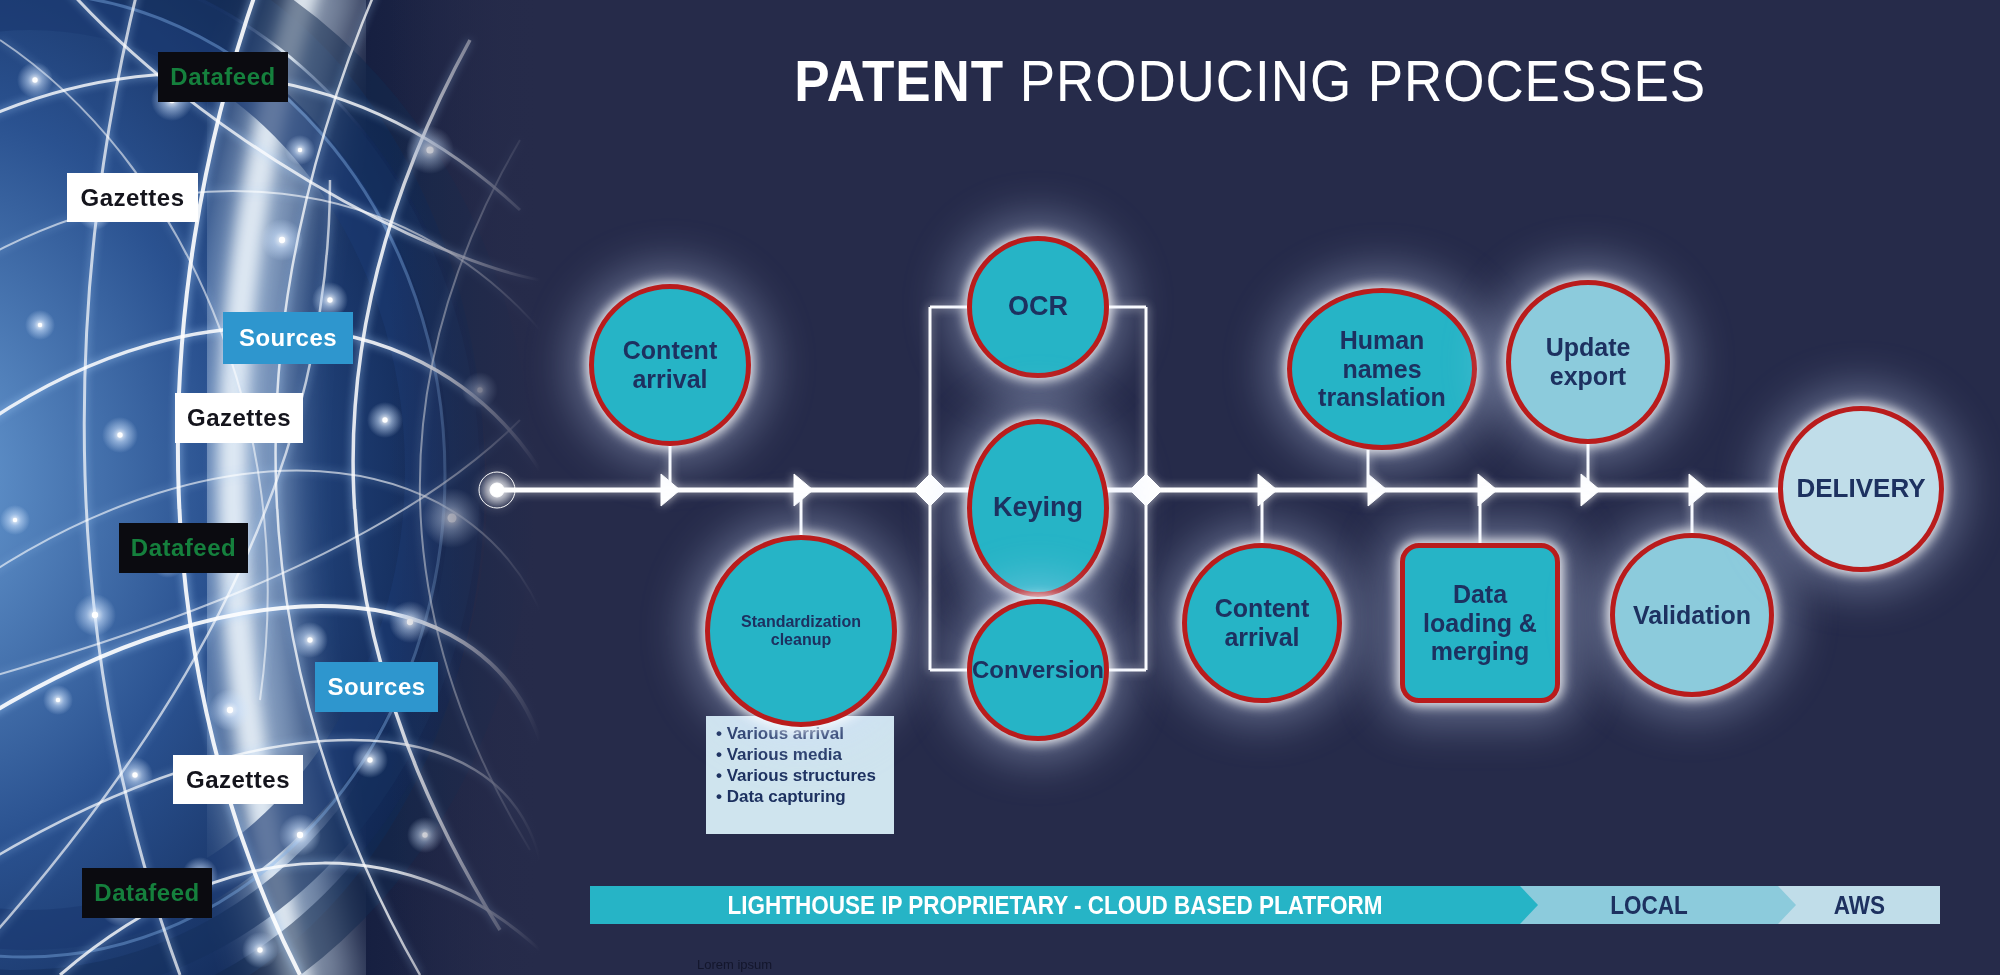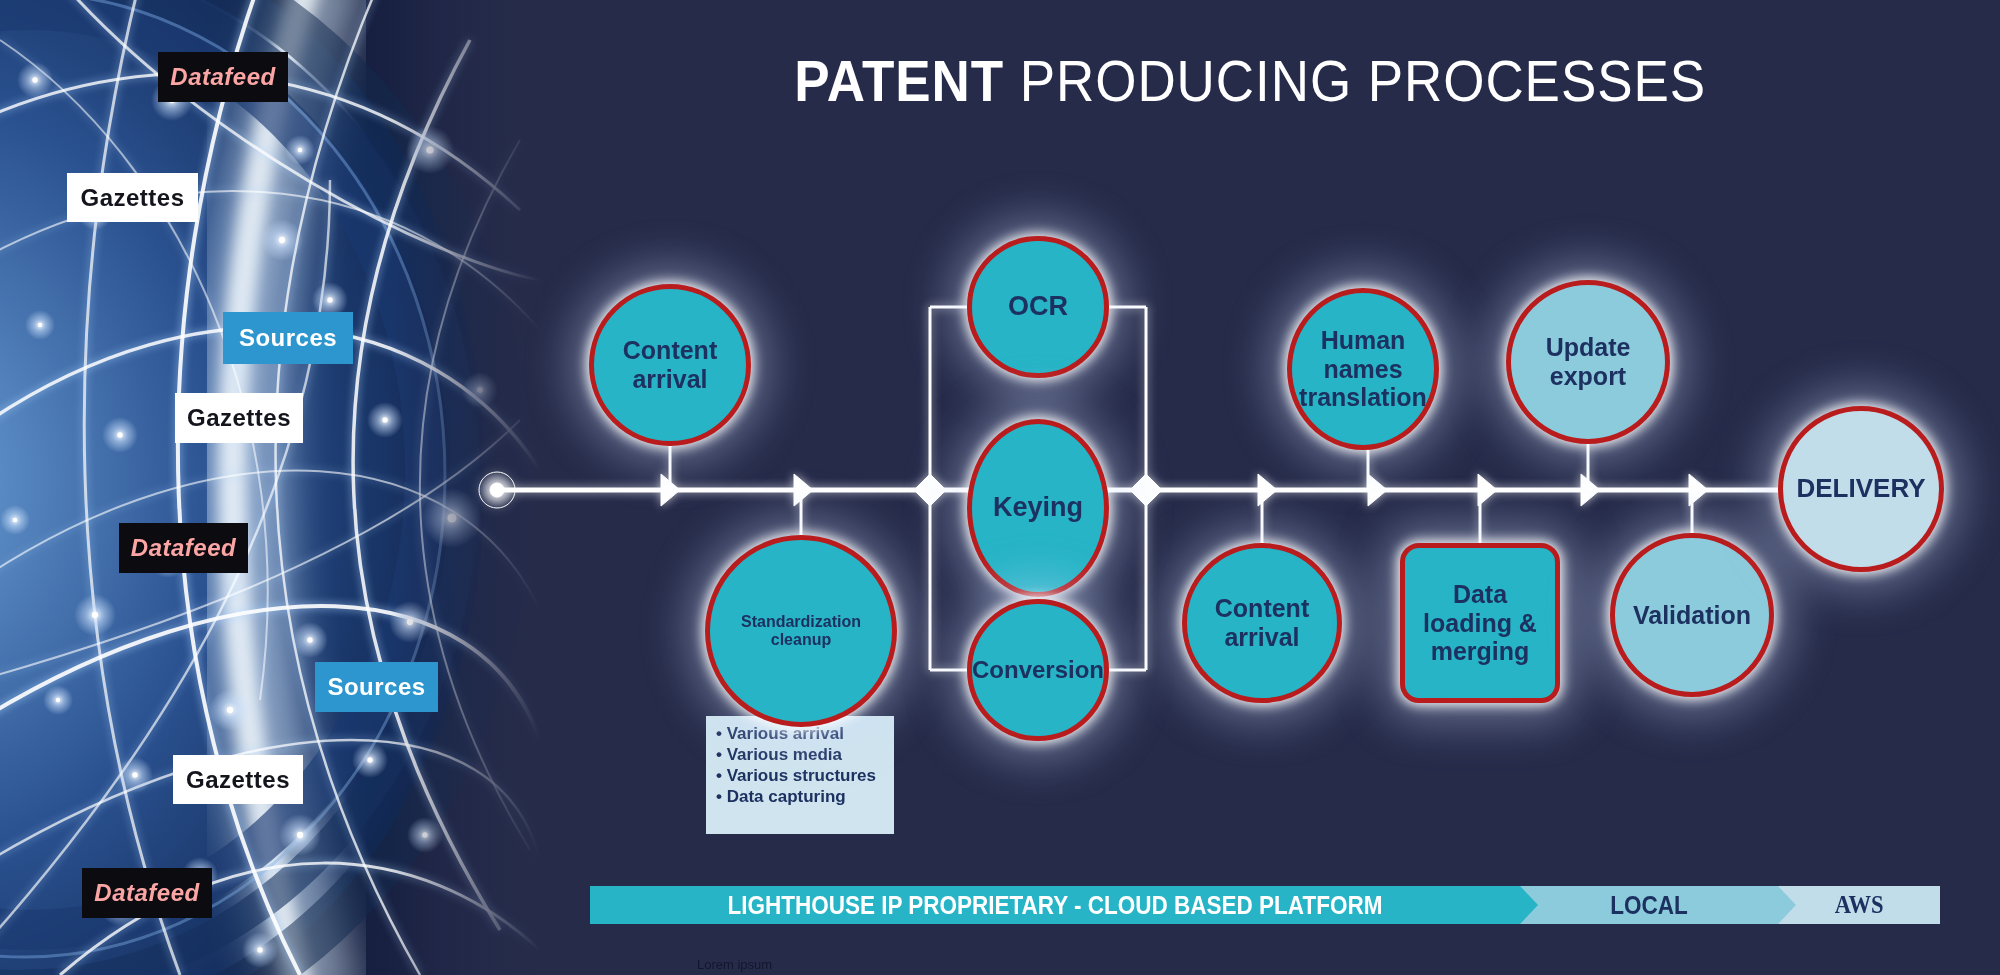--- a/index.html
+++ b/index.html
@@ -15,21 +15,21 @@
   
   .title{position:absolute;left:540px;top:48px;width:1420px;text-align:center;
          color:#ffffff;font-size:57px;letter-spacing:1px;z-index:6;white-space:nowrap;}
   .title .inner{display:inline-block;transform:scaleX(.93);transform-origin:center;}
   .title .bold{font-weight:bold;}
   .title .rest{font-weight:normal;}
 
   
   .src-label{position:absolute;display:flex;align-items:center;justify-content:center;
              font-weight:bold;font-size:24px;z-index:5;letter-spacing:.5px;}
-  .src-label.black{background:#0b0b10;color:#fca5a5;font-style:italic;}
+  .src-label.black{background:#0b0b10;color:#15803d;}
   .src-label.white{background:#ffffff;color:#14141c;}
   .src-label.blue{background:var(--source_blue,#2e96ce);color:#ffffff;margin-top:28px;}
 
   
   .node{position:absolute;border-radius:50%;border:5px solid #b91c1c;box-sizing:border-box;
         display:flex;align-items:center;justify-content:center;text-align:center;
         font-weight:bold;color:var(--navy_text,#1d3160);z-index:4;
         background:var(--teal,#26b4c6);white-space:pre-line;line-height:1.15;
         box-shadow:0 0 12px 3px rgba(255,255,255,.9),0 0 45px 18px rgba(205,220,255,.38);}
   .node.light{background:var(--light,#8ccbdc);}
@@ -44,21 +44,21 @@
   
   .bar-seg{position:absolute;top:886px;height:38px;display:flex;align-items:center;
            justify-content:center;font-weight:bold;font-size:25px;box-sizing:border-box;z-index:5;}
   .bar-seg .seg-text{display:inline-block;transform:scaleX(.9);white-space:nowrap;}
   .bar-seg.seg1{left:590px;width:948px;background:var(--teal,#26b4c6);color:#ffffff;
         clip-path:polygon(0 0,930px 0,948px 50%,930px 100%,0 100%);padding-right:18px;z-index:7;}
   .bar-seg.seg2{left:1520px;width:276px;background:var(--light,#8ccbdc);
         color:var(--navy_text,#1d3160);
         clip-path:polygon(0 0,258px 0,276px 50%,258px 100%,0 100%);padding-right:18px;z-index:6;}
   .bar-seg.seg3{left:1778px;width:162px;background:var(--lighter,#c0dde9);
-        color:var(--navy_text,#1d3160);z-index:5;font-family:Liberation Serif, serif;}
+        color:var(--navy_text,#1d3160);z-index:5;}
 
   .footnote{position:absolute;left:697px;top:957px;font-size:13px;color:#13162c;z-index:6;}
 </style>
 </head>
 <body>
 
 <div class="stage">
 
   <svg class="art" width="540" height="975" viewBox="0 0 540 975" aria-hidden="true">
     <defs>
@@ -255,21 +255,21 @@
   <div id="node-layer">
       <div class="node teal" style="left: 589px; top: 284px; width: 162px; height: 162px; font-size: 25px;"><span>Content
 arrival</span></div>
       <div class="node teal" style="left: 705px; top: 535px; width: 192px; height: 192px; font-size: 16px;"><span>Standardization
 cleanup</span></div>
       <div class="node teal" style="left: 967px; top: 236px; width: 142px; height: 142px; font-size: 27px;"><span>OCR</span></div>
       <div class="node teal" style="left: 967px; top: 419px; width: 142px; height: 178px; font-size: 27px;"><span>Keying</span></div>
       <div class="node teal" style="left: 967px; top: 599px; width: 142px; height: 142px; font-size: 24px;"><span>Conversion</span></div>
       <div class="node teal" style="left: 1182px; top: 543px; width: 160px; height: 160px; font-size: 25px;"><span>Content
 arrival</span></div>
-      <div class="node teal" style="left: 1287px; top: 288px; width: 152px; height: 162px; font-size: 25px;"><span>Human
+      <div class="node teal" style="left: 1287px; top: 288px; width: 190px; height: 162px; font-size: 25px;"><span>Human
 names
 translation</span></div>
       <div class="node teal" style="left: 1400px; top: 543px; width: 160px; height: 160px; font-size: 25px; border-radius: 19px;"><span>Data
 loading &amp;
 merging</span></div>
       <div class="node light" style="left: 1506px; top: 280px; width: 164px; height: 164px; font-size: 25px;"><span>Update
 export</span></div>
       <div class="node light" style="left: 1610px; top: 533px; width: 164px; height: 164px; font-size: 25px;"><span>Validation</span></div>
       <div class="node lighter" style="left: 1778px; top: 406px; width: 166px; height: 166px; font-size: 26px;"><span>DELIVERY</span></div>
     </div>

